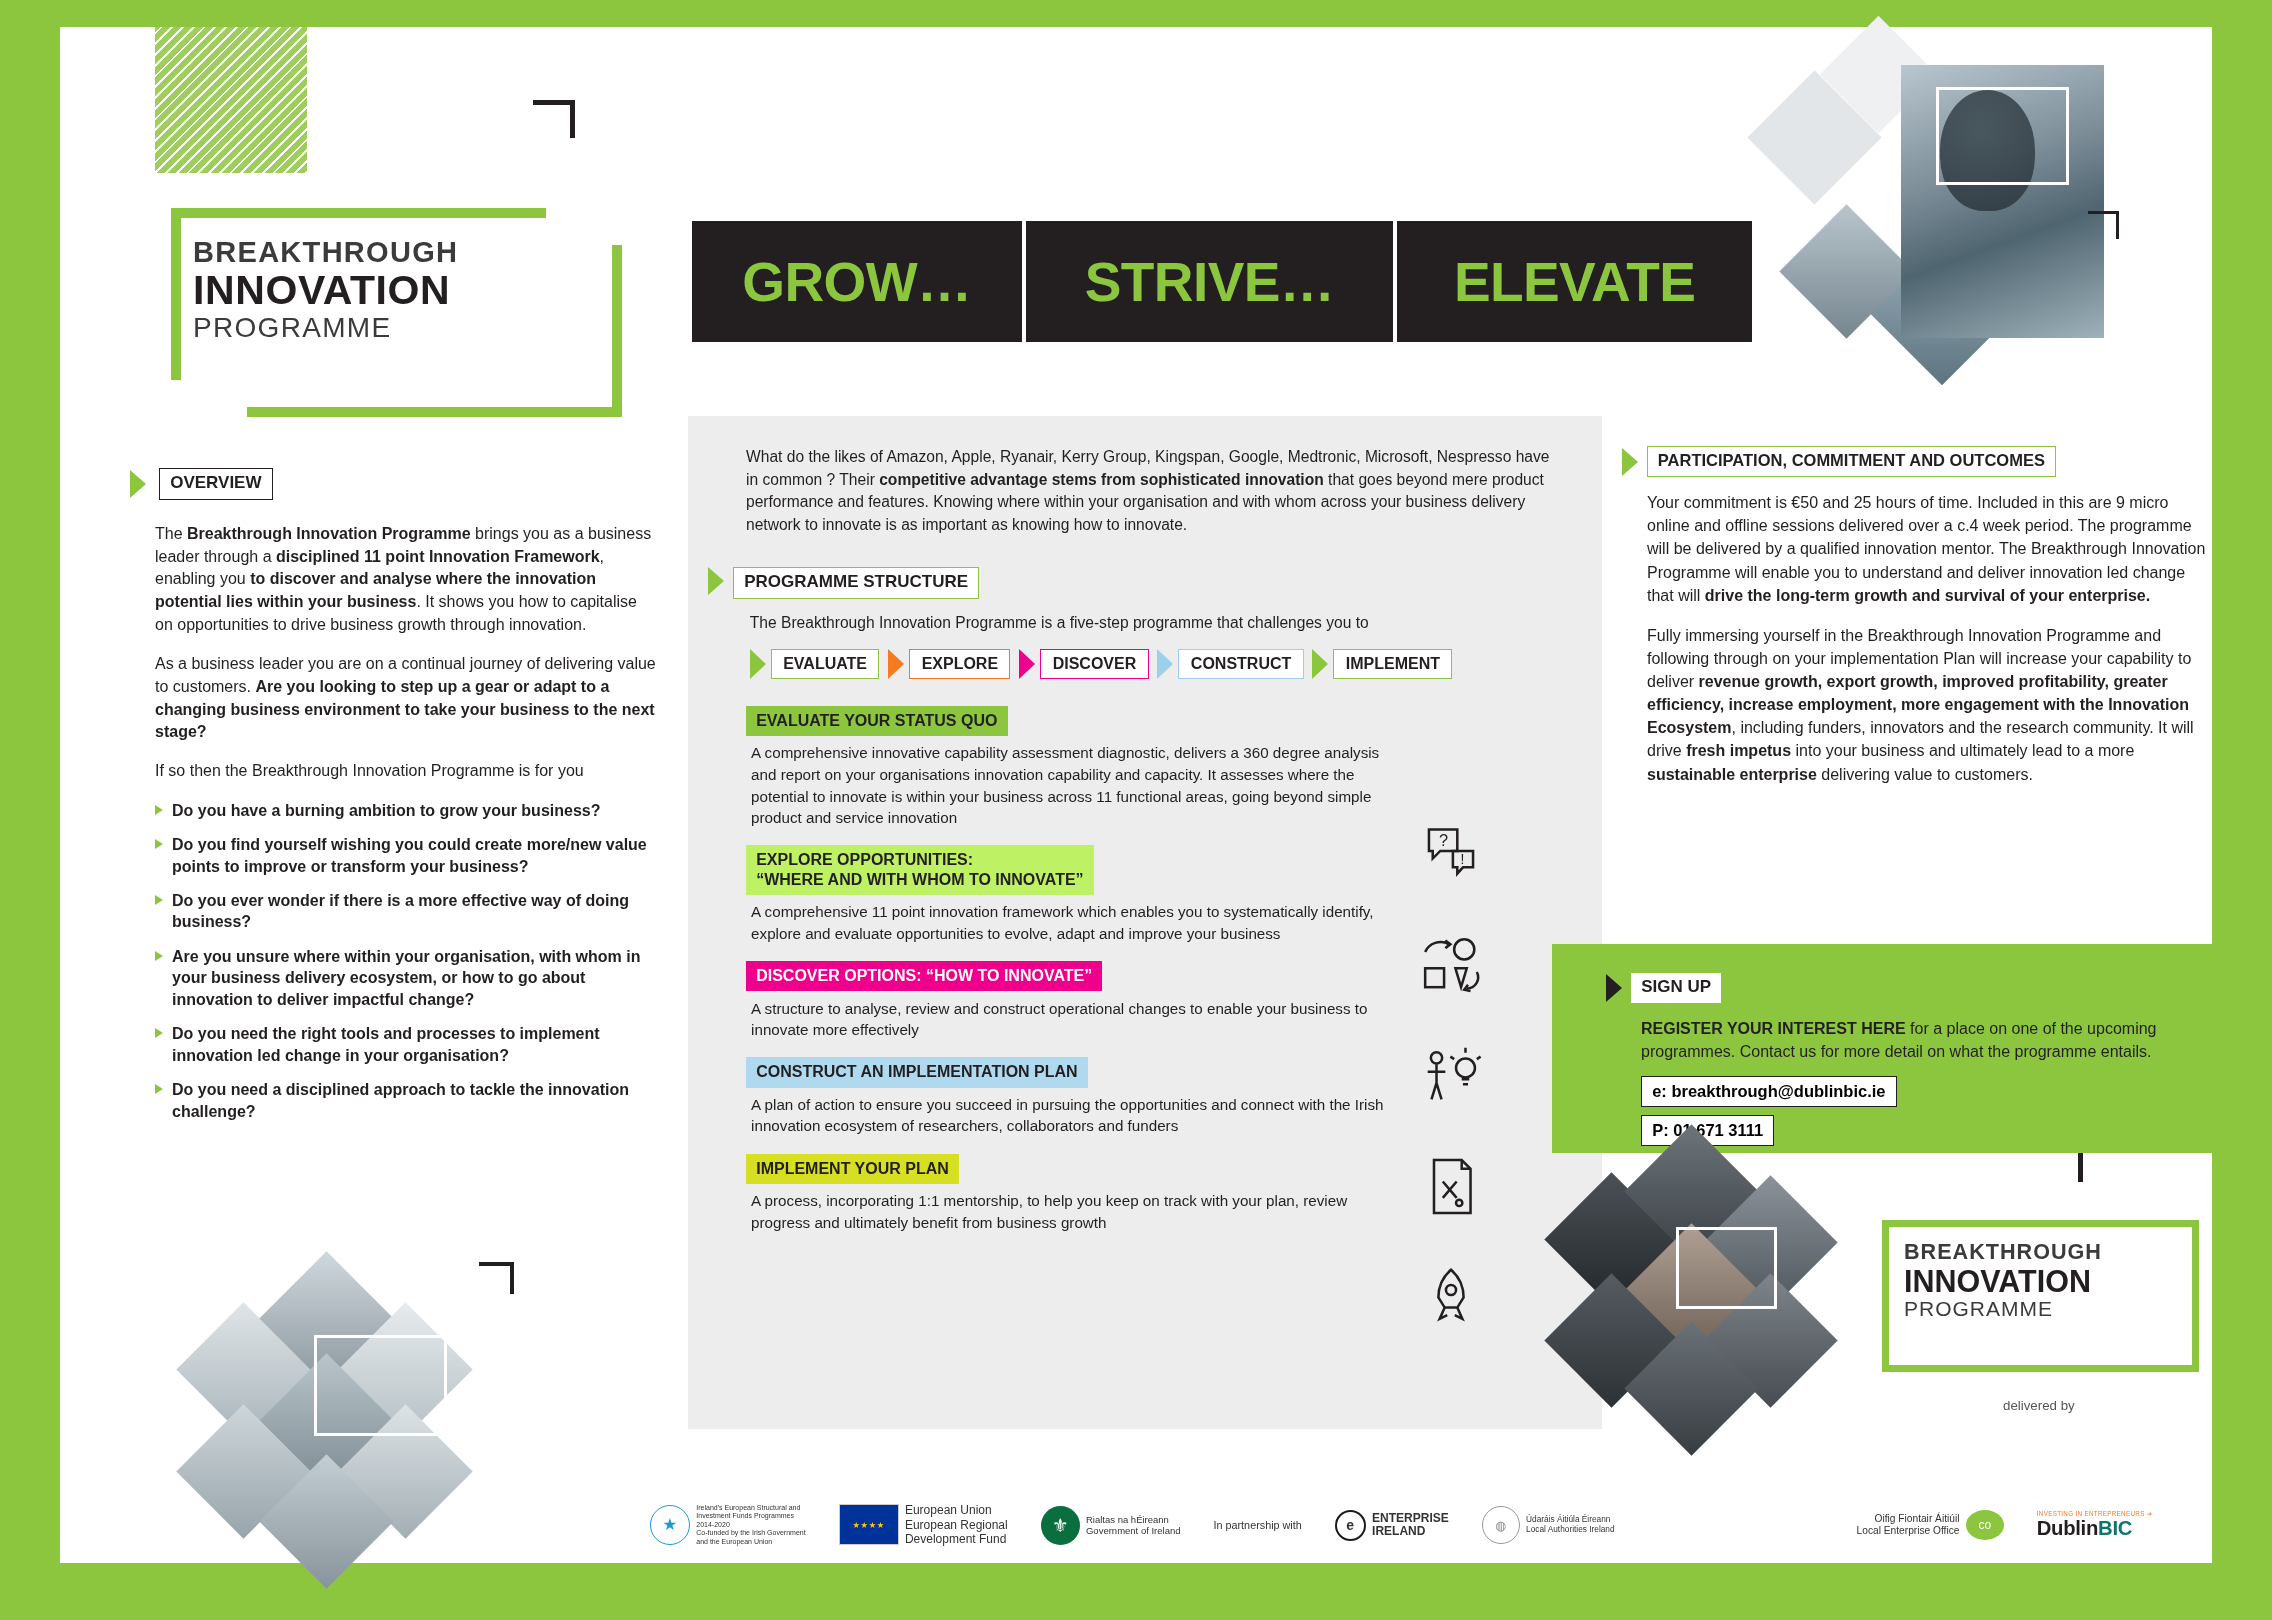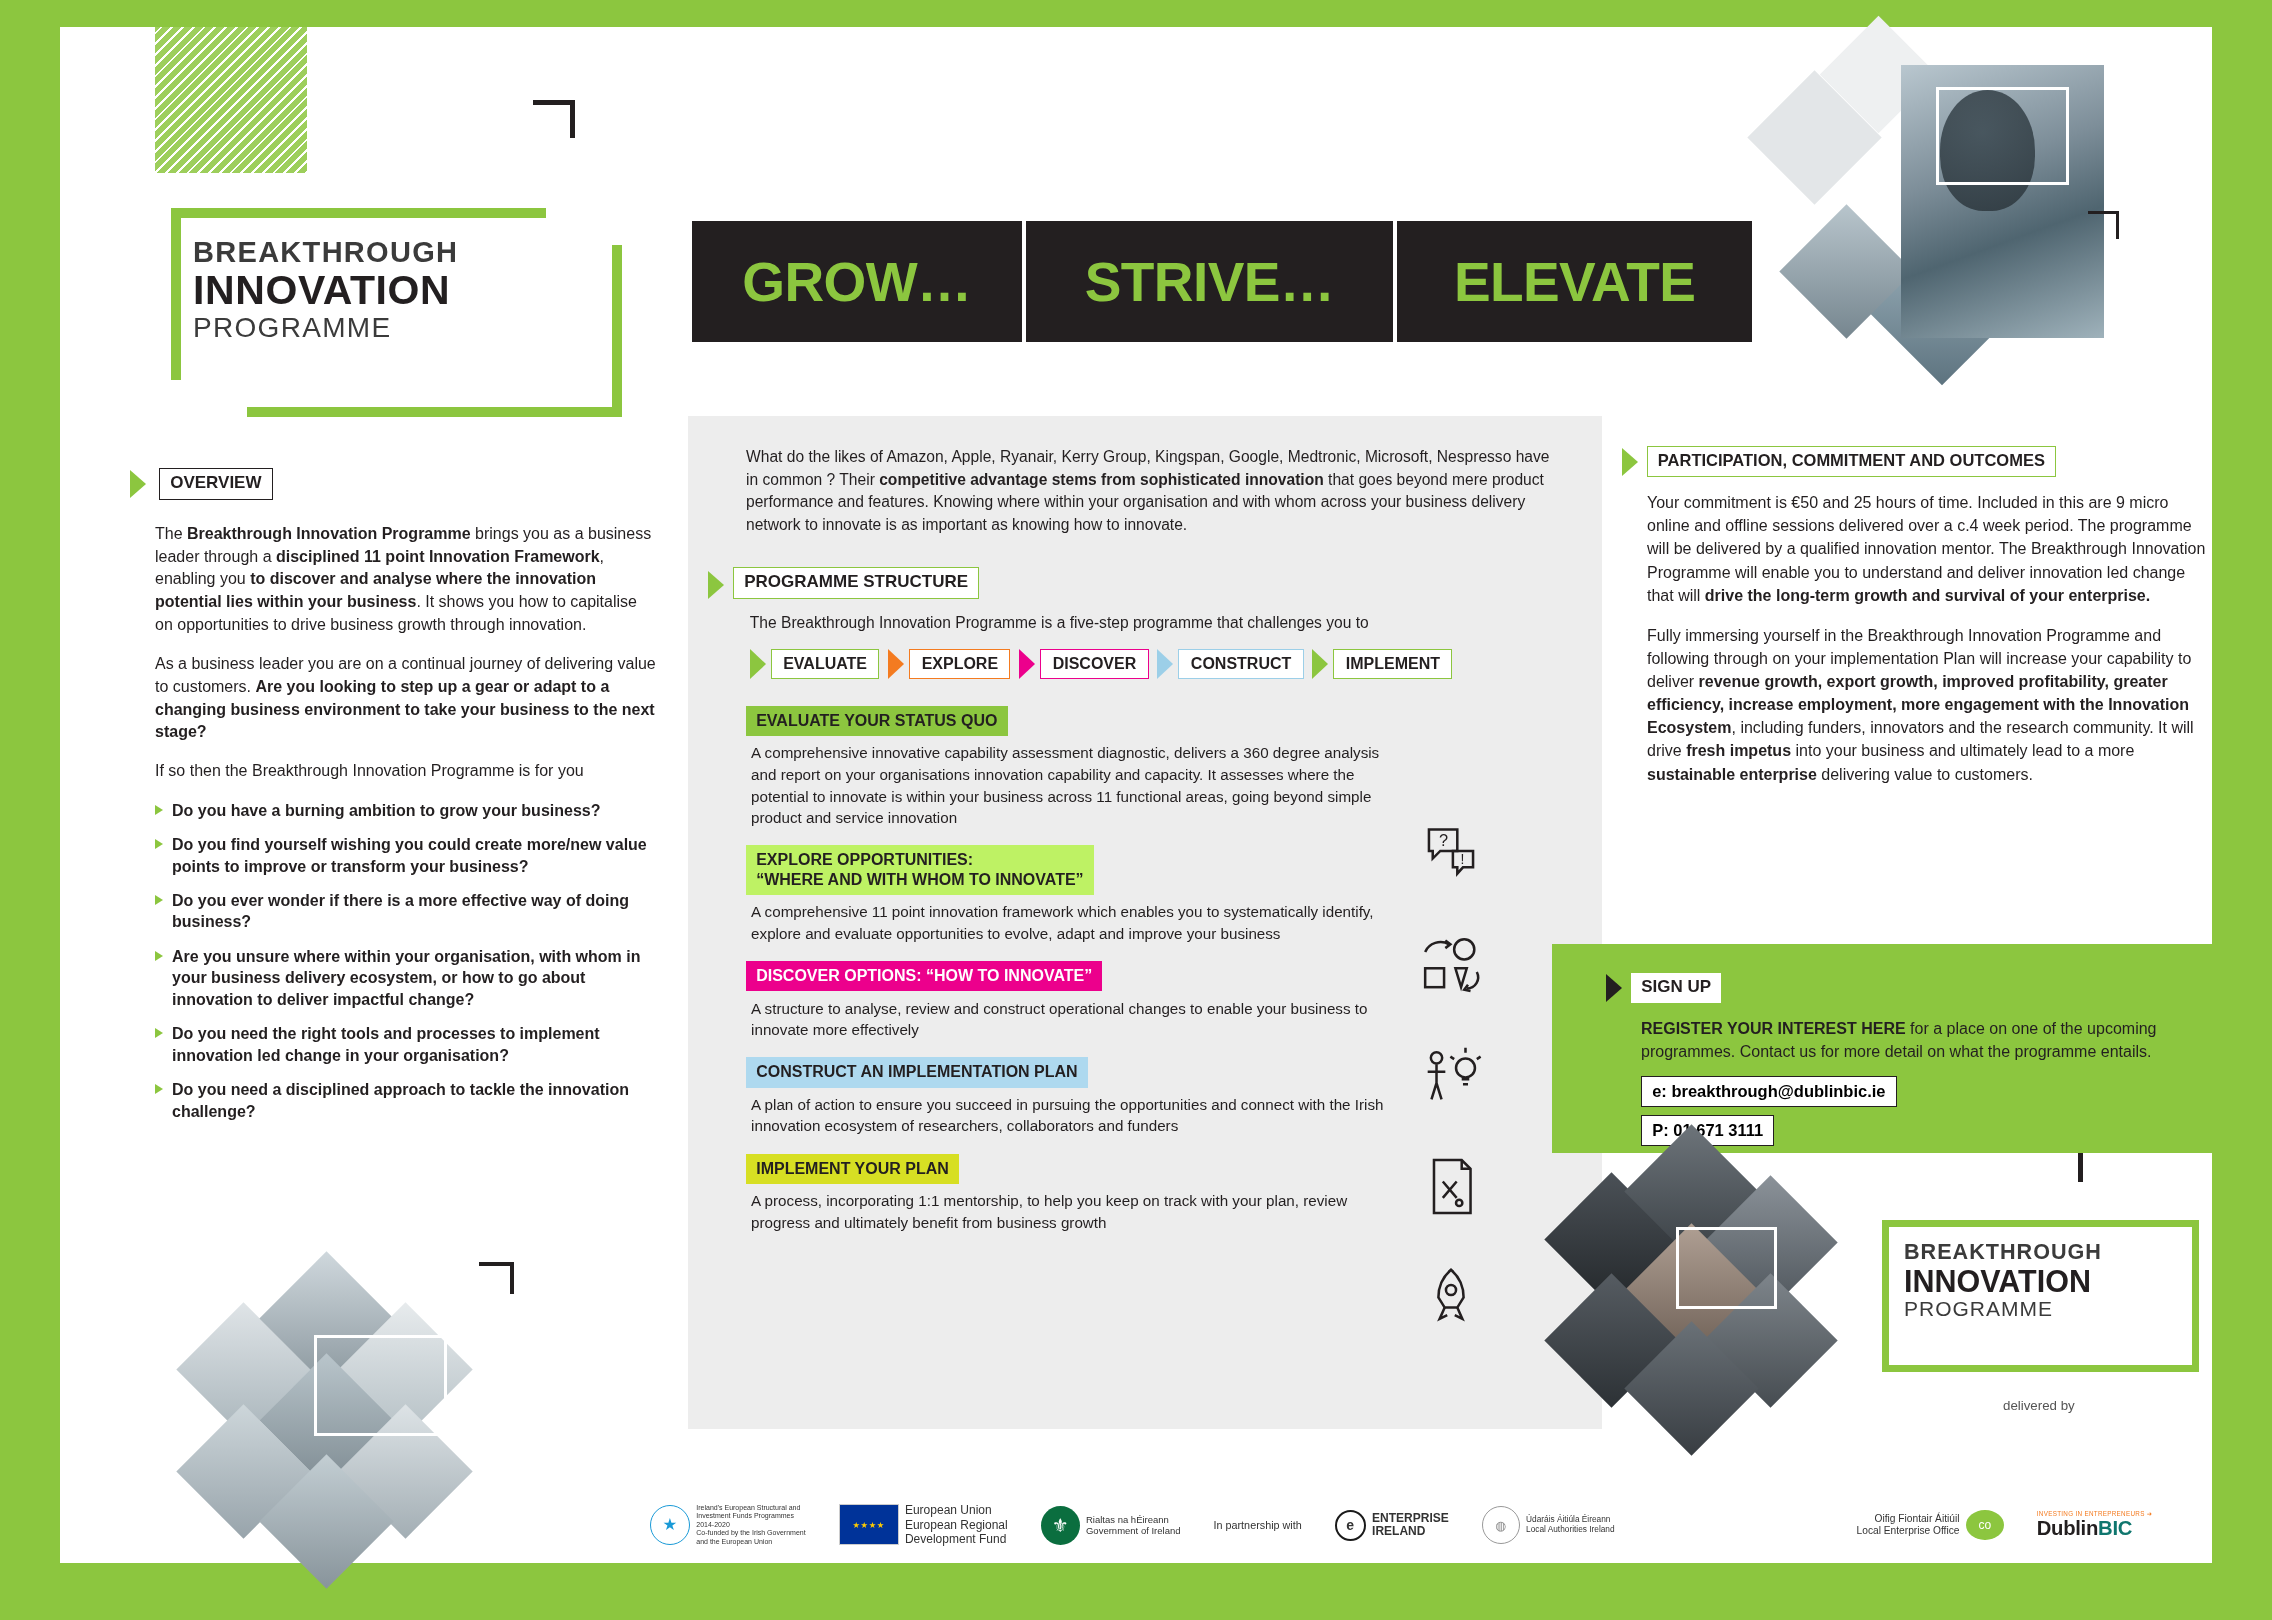--- a/index.html
+++ b/index.html
@@ -64,21 +64,21 @@
   .bullet{display:flex;gap:9px;margin-bottom:12.7px;}
   .bullet .tri{
     flex:0 0 auto;margin-top:5.1px;
     width:0;height:0;border-top:5.7px solid transparent;border-bottom:5.7px solid transparent;border-left:8.3px solid #8cc63f;
   }
   .bullet .txt{font-size:16px;line-height:1.35;font-weight:bold;}
   
   .mid{position:absolute;left:628px;top:389px;width:914px;height:1013px;background:#ededed;}
   .mid-inner{position:absolute;left:686px;top:419px;width:819px;}
   .intro{font-size:15.6px;line-height:1.45;color:#231f20;margin:0 0 30.5px 0;}
-  .structure-head{display:flex;align-items:flex-end;gap:9px;margin-left:-38px;margin-bottom:15.2px;}
+  .structure-head{display:flex;align-items:flex-start;gap:9px;margin-left:-38px;margin-bottom:15.2px;}
   .structure-sub{font-size:15.6px;color:#231f20;margin:0 0 16.5px 3.8px;}
   .steps{display:flex;align-items:center;gap:2.5px;margin-left:3.8px;margin-bottom:27px;}
   .step-chev{width:0;height:0;border-top:15.2px solid transparent;border-bottom:15.2px solid transparent;border-left:16.5px solid #8cc63f;margin-right:2.5px;}
   .step-box{border:1.9px solid #8cc63f;padding:5.1px 11.4px;font-size:16px;font-weight:bold;color:#231f20;background:#fff;}
   .step-box.orange{border-color:#f47b20;}
   .step-box.pink{border-color:#ec008c;}
   .step-box.blue{border-color:#9ccfe8;}
   .chev.orange{border-left-color:#f47b20;}
   .chev.pink{border-left-color:#ec008c;}
   .chev.blue{border-left-color:#9ccfe8;}

